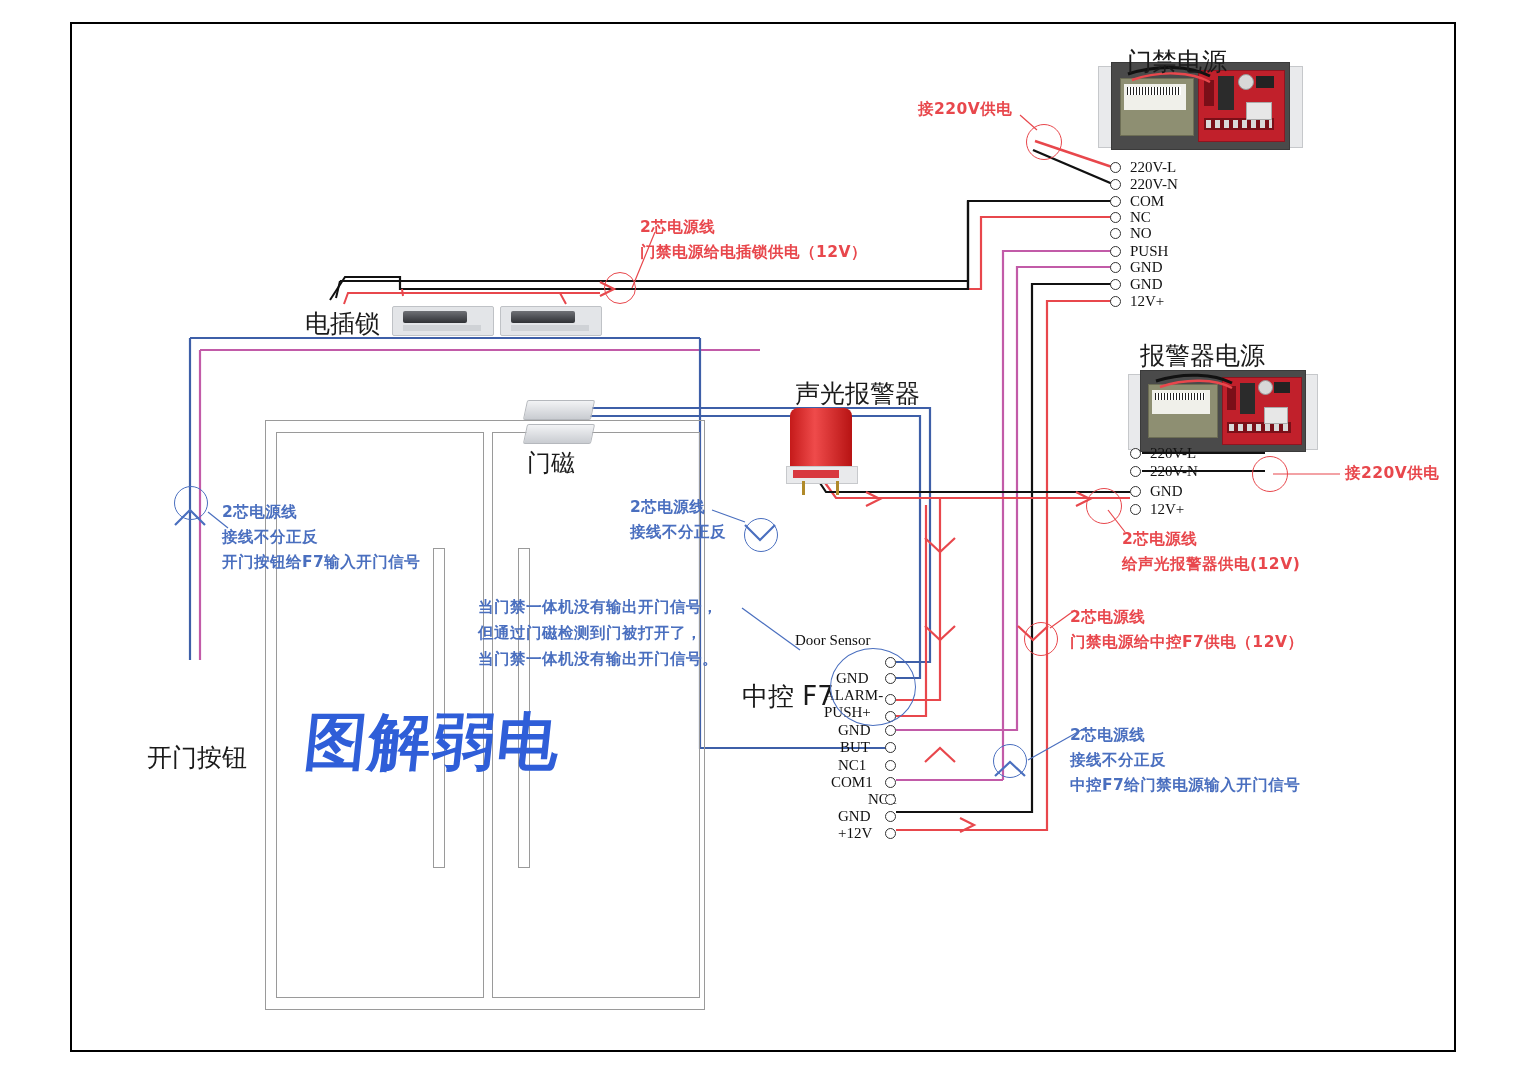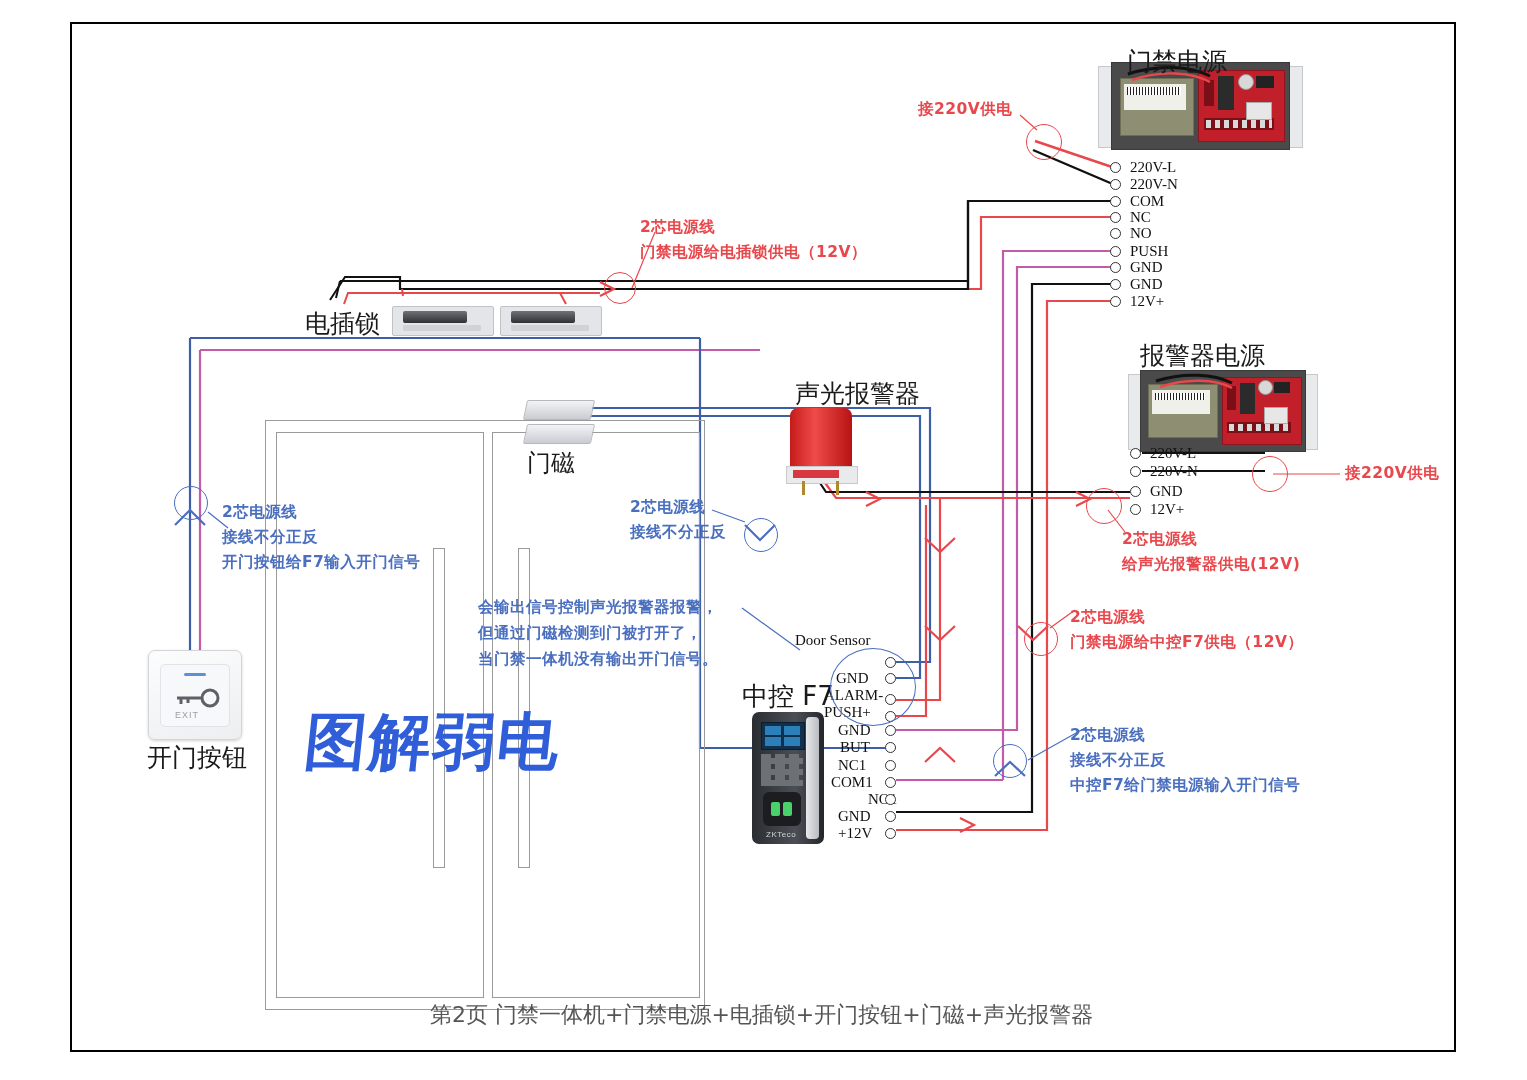--- a/index.html
+++ b/index.html
@@ -237,63 +237,36 @@
   <div class="lbl cn" style="left:527px;top:448px;font-size:24px;color:#1a1a1a;">门磁</div>
 
   <div class="lbl cn dev-title" style="left:795px;top:378px;">声光报警器</div>
   <div style="position:absolute;left:790px;top:408px;width:62px;height:62px;background:linear-gradient(90deg,#c51a1a,#ef4b4b 40%,#b71313);border-radius:8px 8px 2px 2px;"></div>
   <div style="position:absolute;left:786px;top:466px;width:70px;height:16px;background:#e9eaec;border:1px solid #c7c9cc;">
     <div style="position:absolute;left:6px;top:3px;width:46px;height:8px;background:#d8383f;"></div>
   </div>
   <div style="position:absolute;left:802px;top:481px;width:3px;height:14px;background:#b08a2a;"></div>
   <div style="position:absolute;left:836px;top:481px;width:3px;height:14px;background:#b08a2a;"></div>
 
-  <div class="exitbtn" style="left:148px;top:650px;width:92px;height:88px;">
-    <div class="exitinner">
-      <div style="position:absolute;left:50%;top:8px;margin-left:-11px;width:22px;height:3px;background:#5c8fd6;border-radius:2px;"></div>
-      <svg style="position:absolute;left:14px;top:22px;" width="46" height="22">
-        <circle cx="35" cy="11" r="8" fill="none" stroke="#5d6166" stroke-width="3"></circle>
-        <line x1="2" y1="11" x2="27" y2="11" stroke="#5d6166" stroke-width="3"></line>
-        <line x1="6" y1="11" x2="6" y2="17" stroke="#5d6166" stroke-width="3"></line>
-        <line x1="13" y1="11" x2="13" y2="16" stroke="#5d6166" stroke-width="3"></line>
-      </svg>
-      <div style="position:absolute;left:14px;bottom:6px;font-size:9px;color:#9aa0a6;letter-spacing:1px;">EXIT</div>
-    </div>
-  </div>
   <div class="lbl cn dev-title" style="left:147px;top:742px;">开门按钮</div>
 
   <div class="circb" style="left:174px;top:486px;width:34px;height:34px;"></div>
   <div class="lbl cn blue-note" style="left:222px;top:503px;">2芯电源线</div>
   <div class="lbl cn blue-note" style="left:222px;top:528px;">接线不分正反</div>
   <div class="lbl cn blue-note" style="left:222px;top:553px;">开门按钮给F7输入开门信号</div>
 
   <div class="circb" style="left:744px;top:518px;width:34px;height:34px;"></div>
   <div class="lbl cn blue-note" style="left:630px;top:498px;">2芯电源线</div>
   <div class="lbl cn blue-note" style="left:630px;top:523px;">接线不分正反</div>
 
-  <div class="lbl cn blue-note" style="left:478px;top:598px;">会输出信号控制声光报警器报警，</div>
+  <div class="lbl cn blue-note" style="left:478px;top:598px;">当门禁一体机没有输出开门信号，</div>
   <div class="lbl cn blue-note" style="left:478px;top:624px;">但通过门磁检测到门被打开了，</div>
   <div class="lbl cn blue-note" style="left:478px;top:650px;">当门禁一体机没有输出开门信号。</div>
 
   <div class="lbl cn" style="left:742px;top:680px;font-size:26px;color:#1a1a1a;">中控  F7</div>
-  <div style="position:absolute;left:752px;top:712px;width:72px;height:132px;background:linear-gradient(90deg,#2a2d31,#4b4f55 60%,#23262a);border-radius:7px;">
-    <div style="position:absolute;right:5px;top:5px;width:13px;height:122px;background:linear-gradient(90deg,#e7e9ec,#b9bcc0);border-radius:4px;"></div>
-    <div style="position:absolute;left:9px;top:10px;width:42px;height:26px;background:#11304e;border:1px solid #0a1d30;">
-      <div style="position:absolute;left:3px;top:3px;width:16px;height:9px;background:#2d7fb8;"></div>
-      <div style="position:absolute;left:22px;top:3px;width:16px;height:9px;background:#2d7fb8;"></div>
-      <div style="position:absolute;left:3px;top:14px;width:16px;height:9px;background:#2d7fb8;"></div>
-      <div style="position:absolute;left:22px;top:14px;width:16px;height:9px;background:#2d7fb8;"></div>
-    </div>
-    <div style="position:absolute;left:9px;top:42px;width:42px;height:32px;background:repeating-linear-gradient(90deg,#6d7176 0 10px,transparent 10px 14px),repeating-linear-gradient(0deg,#6d7176 0 6px,transparent 6px 11px);"></div>
-    <div style="position:absolute;left:11px;top:80px;width:38px;height:34px;background:#1b1d20;border-radius:6px;">
-      <div style="position:absolute;left:8px;top:10px;width:9px;height:14px;background:#49d16a;border-radius:2px;"></div>
-      <div style="position:absolute;left:20px;top:10px;width:9px;height:14px;background:#49d16a;border-radius:2px;"></div>
-    </div>
-    <div style="position:absolute;left:14px;bottom:5px;font-size:8px;color:#cfd2d6;letter-spacing:.5px;">ZKTeco</div>
-  </div>
 
   <div>
     <div class="term" style="left:795px;top:632px;">Door Sensor</div>
     <div class="tdot" style="left:885px;top:657px;"></div>
     <div class="term" style="left:836px;top:670px;">GND</div>
     <div class="tdot" style="left:885px;top:673px;"></div>
     <div class="term" style="left:824px;top:687px;">ALARM-</div>
     <div class="tdot" style="left:885px;top:694px;"></div>
     <div class="term" style="left:824px;top:704px;">PUSH+</div>
     <div class="tdot" style="left:885px;top:711px;"></div>
@@ -319,14 +292,13 @@
   <div class="lbl cn red-note" style="left:1070px;top:608px;">2芯电源线</div>
   <div class="lbl cn red-note" style="left:1070px;top:633px;">门禁电源给中控F7供电（12V）</div>
 
   <div class="circb" style="left:993px;top:744px;width:34px;height:34px;"></div>
   <div class="lbl cn blue-note" style="left:1070px;top:726px;">2芯电源线</div>
   <div class="lbl cn blue-note" style="left:1070px;top:751px;">接线不分正反</div>
   <div class="lbl cn blue-note" style="left:1070px;top:776px;">中控F7给门禁电源输入开门信号</div>
 
   <div class="watermark" style="left:305px;top:700px;">图解弱电</div>
 
-  <div class="caption cn" style="left:430px;top:1000px;">第2页  门禁一体机+门禁电源+电插锁+开门按钮+门磁+声光报警器</div>
 </div>
 
 </body></html>

